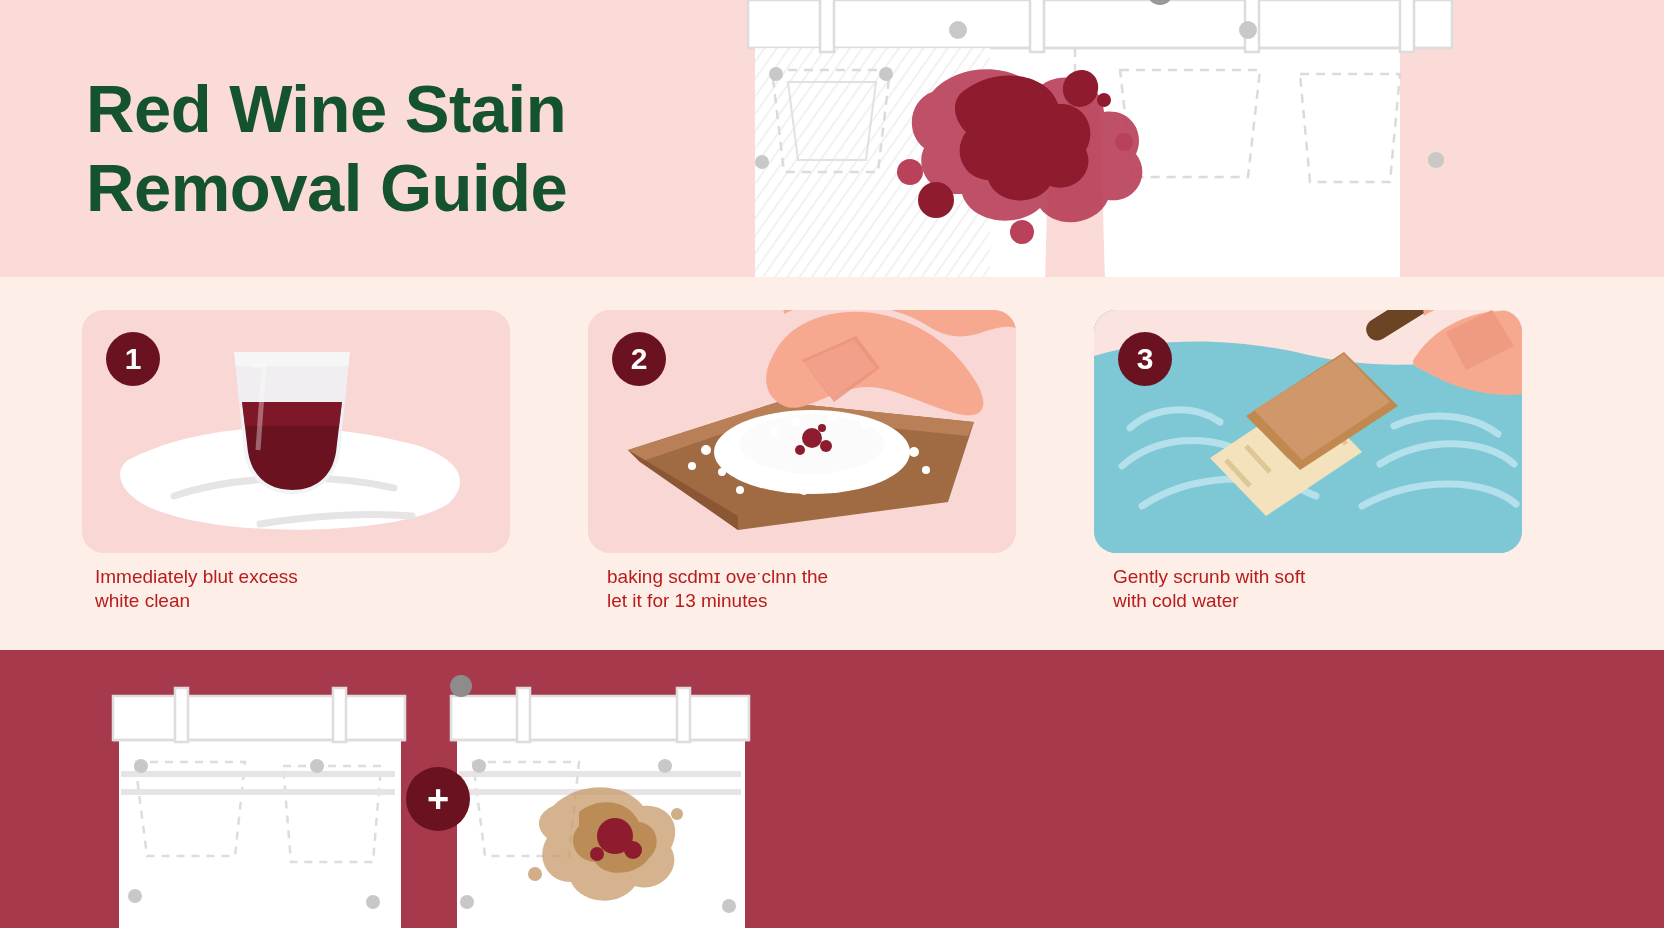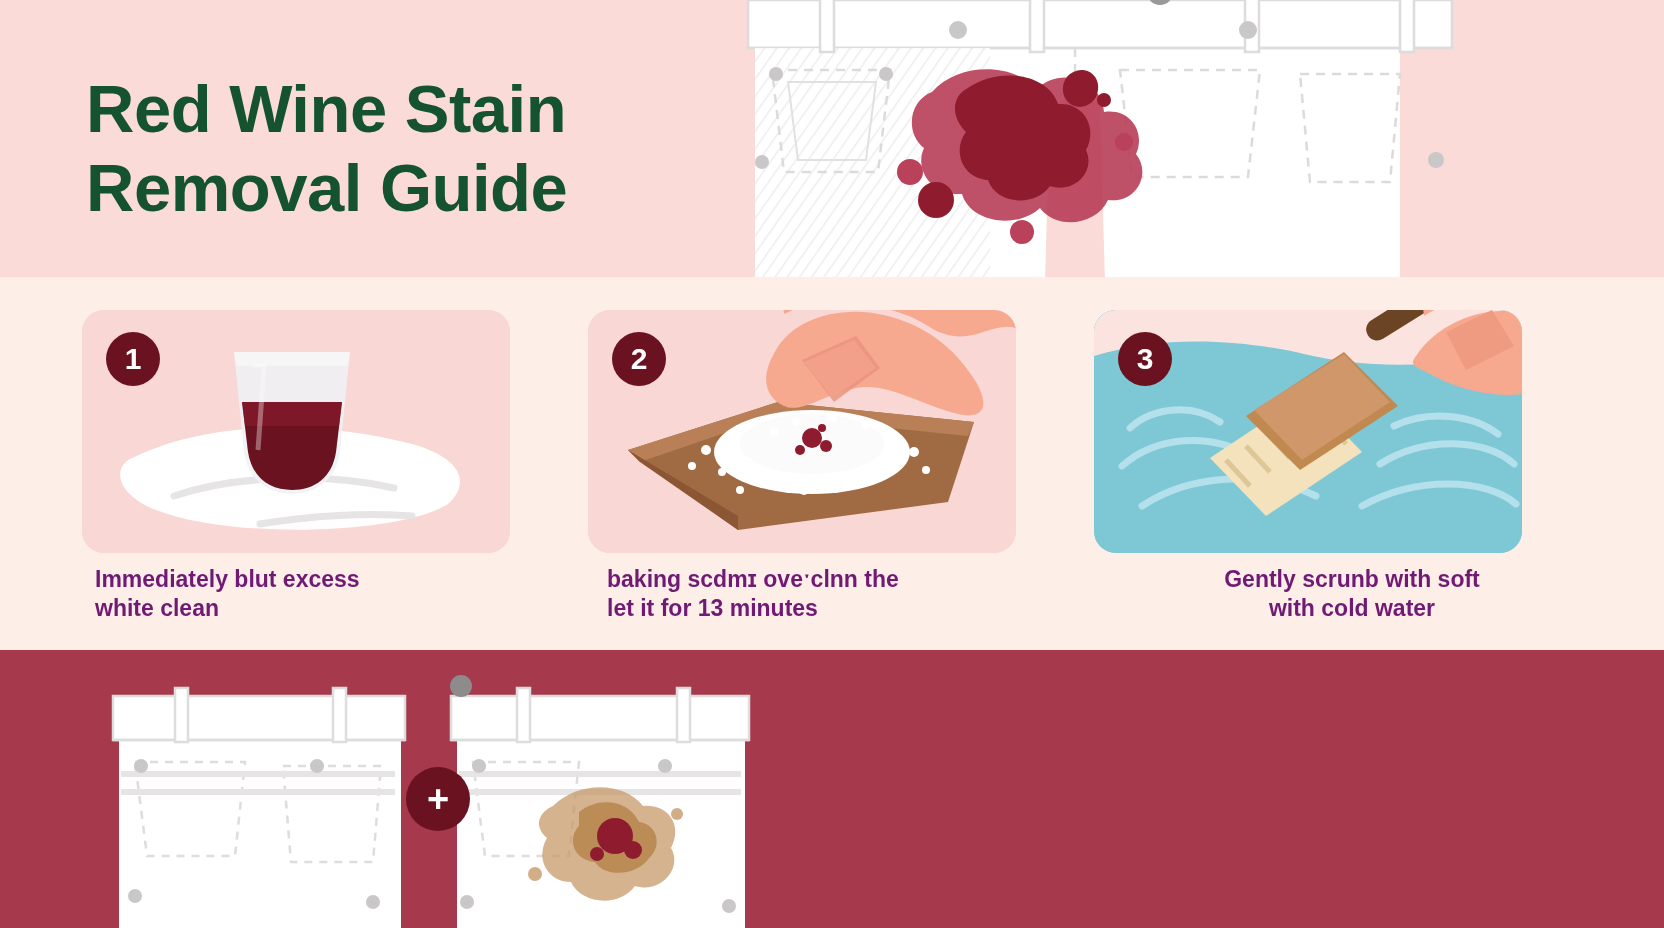--- a/index.html
+++ b/index.html
@@ -38,26 +38,26 @@
   .card.c2{left:588px;}
   .card.c3{left:1094px;background:#7ec8d6;}
   .card .art{position:absolute;inset:0;}
   .badge{
     position:absolute;left:24px;top:22px;width:54px;height:54px;border-radius:50%;
     background:#6b1220;color:#ffffff;font-size:30px;font-weight:bold;
     display:flex;align-items:center;justify-content:center;z-index:5;
   }
   .caption{
     position:absolute;width:420px;top:288px;
-    font-size:23px;font-weight:bold;line-height:1.28;color:#701a75;
+    font-size:19px;font-weight:normal;line-height:1.28;color:#b91c1c;
     white-space:pre-line;
   }
   .caption.p1{left:95px;}
   .caption.p2{left:607px;}
-  .caption.p3{left:1142px;text-align:center;}
+  .caption.p3{left:1113px;}
   .arrow{
     position:absolute;top:390px;width:70px;height:40px;
   }
   .arrow.a1{left:505px;}
   .arrow.a2{left:1011px;}
 
   
   .footer{
     position:absolute;left:0;top:650px;width:1664px;height:278px;
     background:#a63a4c;overflow:hidden;

